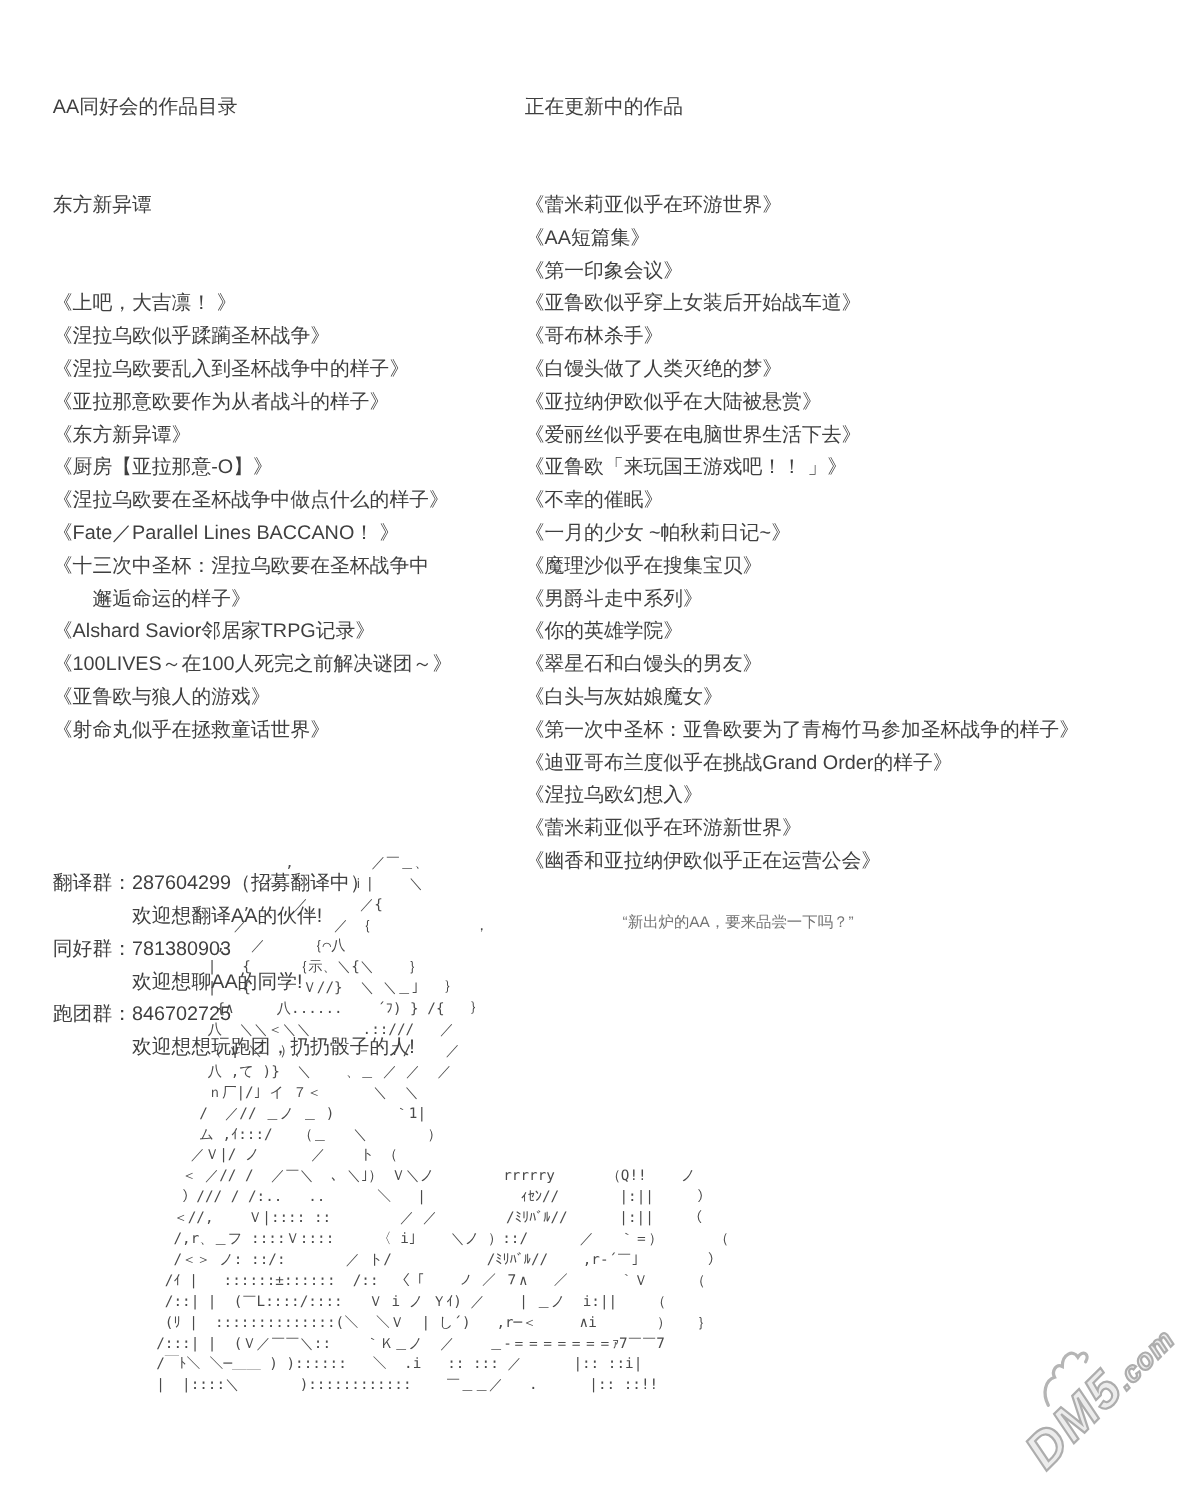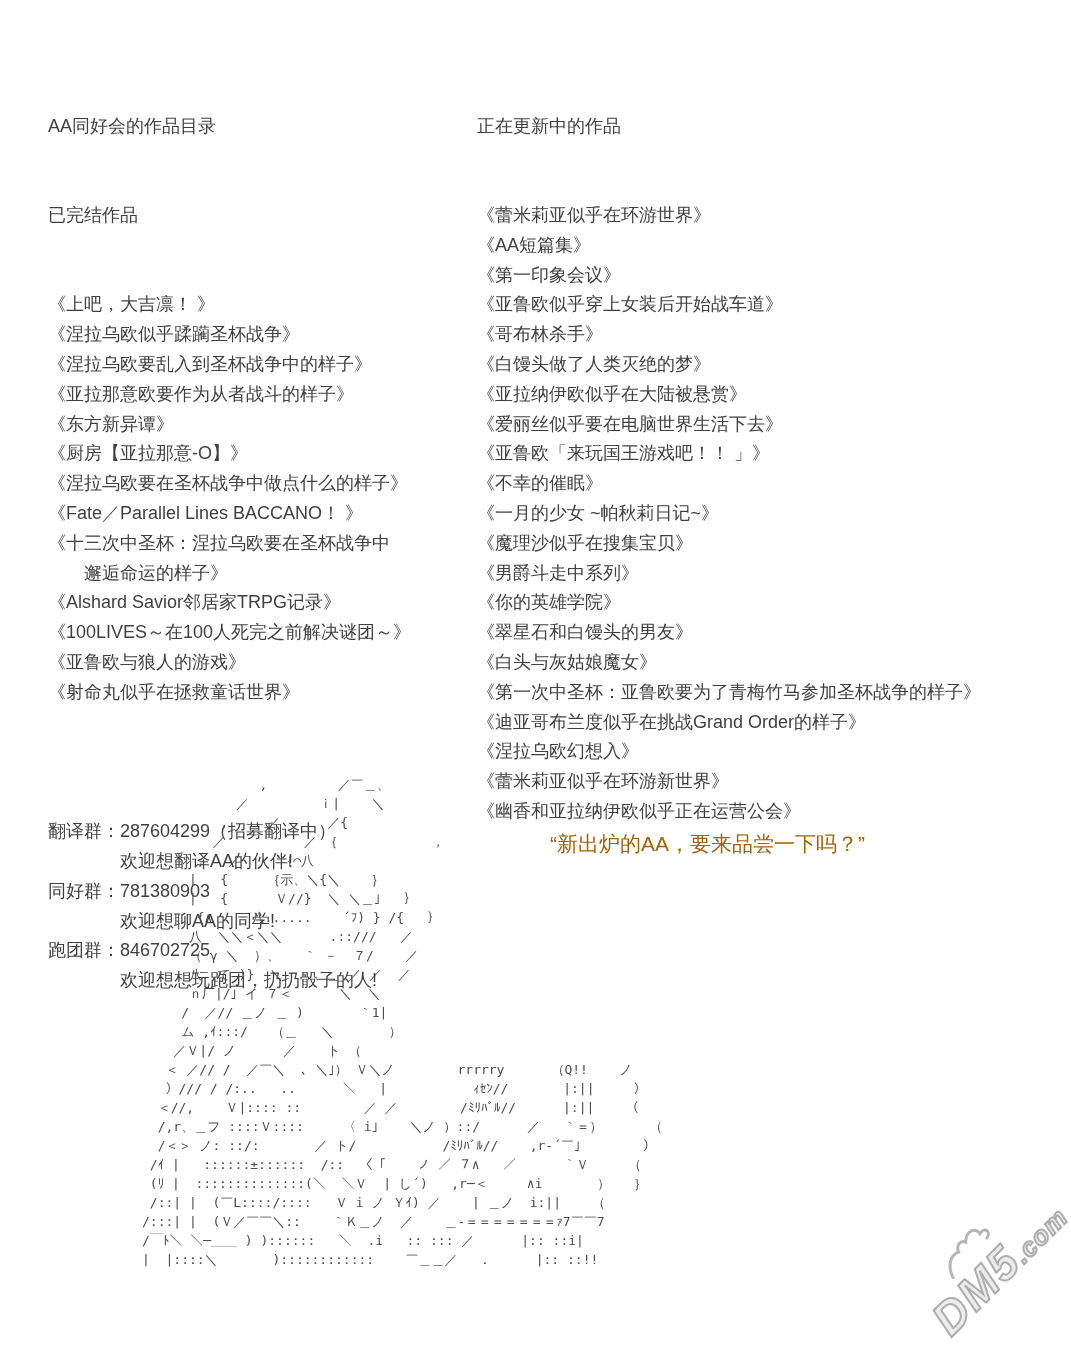--- a/index.html
+++ b/index.html
@@ -5,31 +5,31 @@
   html,body{margin:0;padding:0;background:#ffffff;}
   .page{
     position:relative;
     width:1071px;height:1360px;
     background:#ffffff;
     color:#3f3f3f;
     font-family:"Liberation Sans","DejaVu Sans",sans-serif;
     overflow:hidden;
   }
   .col{
-    position:absolute;top:52px;
+    position:absolute;top:23px;
     font-size:18px;line-height:29.8px;
     white-space:pre;
   }
   .col-left{left:48px;}
   .col-right{left:477px;}
   .col .line{white-space:pre;}
   .groups{margin-top:50px;}
   .quote{
-    position:absolute;left:550px;top:830px;
-    font-size:21px;white-space:pre;color:#a16207;
+    position:absolute;left:566px;top:830px;
+    font-size:14px;white-space:pre;color:#737373;
   }
   .art{
     position:absolute;left:142px;top:775px;
     font-size:13px;line-height:19px;
     font-family:"DejaVu Sans Mono","Liberation Mono",monospace;
     color:#4a4a4a;
   }
   .art div{white-space:pre;height:19px;}
   .watermark{
     position:absolute;left:915px;top:1240px;
@@ -46,21 +46,21 @@
     position:absolute;left:38px;top:-26px;
   }
 </style>
 </head>
 <body>
 
 <div class="page">
 
   <div class="col col-left">
     <div class="line">AA同好会的作品目录</div>
-    <div class="line">已完结作品</div>
+    <div class="line">东方新异谭</div>
     <div><div class="line">《上吧，大吉凛！ 》</div><div class="line">《涅拉乌欧似乎蹂躏圣杯战争》</div><div class="line">《涅拉乌欧要乱入到圣杯战争中的样子》</div><div class="line">《亚拉那意欧要作为从者战斗的样子》</div><div class="line">《东方新异谭》</div><div class="line">《厨房【亚拉那意-O】》</div><div class="line">《涅拉乌欧要在圣杯战争中做点什么的样子》</div><div class="line">《Fate／Parallel Lines BACCANO！ 》</div><div class="line">《十三次中圣杯：涅拉乌欧要在圣杯战争中</div><div class="line">　　邂逅命运的样子》</div><div class="line">《Alshard Savior邻居家TRPG记录》</div><div class="line">《100LIVES～在100人死完之前解决谜团～》</div><div class="line">《亚鲁欧与狼人的游戏》</div><div class="line">《射命丸似乎在拯救童话世界》</div></div>
     <div class="groups"><div class="line">翻译群：287604299（招募翻译中）</div><div class="line">　　　　欢迎想翻译AA的伙伴!</div><div class="line">同好群：781380903</div><div class="line">　　　　欢迎想聊AA的同学!</div><div class="line">跑团群：846702725</div><div class="line">　　　　欢迎想想玩跑团，扔扔骰子的人!</div></div>
   </div>
 
   <div class="col col-right">
     <div class="line">正在更新中的作品</div>
     <div><div class="line">《蕾米莉亚似乎在环游世界》</div><div class="line">《AA短篇集》</div><div class="line">《第一印象会议》</div><div class="line">《亚鲁欧似乎穿上女装后开始战车道》</div><div class="line">《哥布林杀手》</div><div class="line">《白馒头做了人类灭绝的梦》</div><div class="line">《亚拉纳伊欧似乎在大陆被悬赏》</div><div class="line">《爱丽丝似乎要在电脑世界生活下去》</div><div class="line">《亚鲁欧「来玩国王游戏吧！！ 」》</div><div class="line">《不幸的催眠》</div><div class="line">《一月的少女 ~帕秋莉日记~》</div><div class="line">《魔理沙似乎在搜集宝贝》</div><div class="line">《男爵斗走中系列》</div><div class="line">《你的英雄学院》</div><div class="line">《翠星石和白馒头的男友》</div><div class="line">《白头与灰姑娘魔女》</div><div class="line">《第一次中圣杯：亚鲁欧要为了青梅竹马参加圣杯战争的样子》</div><div class="line">《迪亚哥布兰度似乎在挑战Grand Order的样子》</div><div class="line">《涅拉乌欧幻想入》</div><div class="line">《蕾米莉亚似乎在环游新世界》</div><div class="line">《幽香和亚拉纳伊欧似乎正在运营公会》</div></div>
   </div>
 
   <div class="quote">“新出炉的AA，要来品尝一下吗？”</div>
@@ -80,22 +80,22 @@
       <div class="line">      ｎ厂|/｣ イ ７＜      ＼  ＼</div>
       <div class="line">     /  ／// ＿ノ ＿ )       ｀1|</div>
       <div class="line">     ム ,ｲ:::/   （＿   ＼       ）</div>
       <div class="line">    ／Ｖ|/ ノ      ／    ト （</div>
       <div class="line">   ＜ ／// /  ／￣＼  ､ ＼｣） Ｖ＼ノ        rrrrry      （Q!!    ノ</div>
       <div class="line">   ）/// / /:..   ..      ＼   |           ｨｾﾝ//       |:||     ）</div>
       <div class="line">  ＜//,    Ｖ|:::: ::        ／ ／        /ﾐﾘﾊﾞﾙ//      |:||    （</div>
       <div class="line">  /,r、＿フ ::::Ｖ::::     〈 i｣    ＼ノ ）::/      ／   ｀＝）      （</div>
       <div class="line">  /＜＞ ノ: ::/:       ／ ト/           /ﾐﾘﾊﾞﾙ//    ,r‐´￣｣        ）</div>
       <div class="line"> /ｲ |   ::::::±::::::  /::  〈「    ノ ／ ７∧   ／      ｀Ｖ     （</div>
+      <div class="line"> /::| |  (￣L::::/::::   Ｖ i ノ Ｙｲ) ／    | ＿ノ  i:||    （</div>
       <div class="line"> (ﾘ |  ::::::::::::::(＼  ＼Ｖ  | し´)   ,r─＜     ∧i       ）   ｝</div>
-      <div class="line"> /::| |  (￣L::::/::::   Ｖ i ノ Ｙｲ) ／    | ＿ノ  i:||    （</div>
       <div class="line">/:::| |  (Ｖ／￣￣＼::    ｀Ｋ＿ノ  ／    ＿-＝＝＝＝＝＝＝ｧ7￣￣7</div>
       <div class="line">/￣ﾄ＼ ＼─＿＿ ) )::::::   ＼  .i   :: ::: ／      |:: ::i|</div>
       <div class="line">|  |::::＼       )::::::::::::    ￣＿＿／   .      |:: ::!!</div>
     </div>
 
   <div class="watermark">
     <svg class="wm-doodle" width="70" height="34" viewBox="0 0 70 34">
       <path d="M6 28 C10 16, 20 10, 28 14 C30 8, 38 6, 40 12 C48 4, 58 8, 56 16 C64 14, 66 22, 58 24" fill="none" stroke="#b5b5b5" stroke-width="3" stroke-linecap="round"></path>
     </svg>
     <span>DM5</span><span class="wm-suffix">.com</span>

